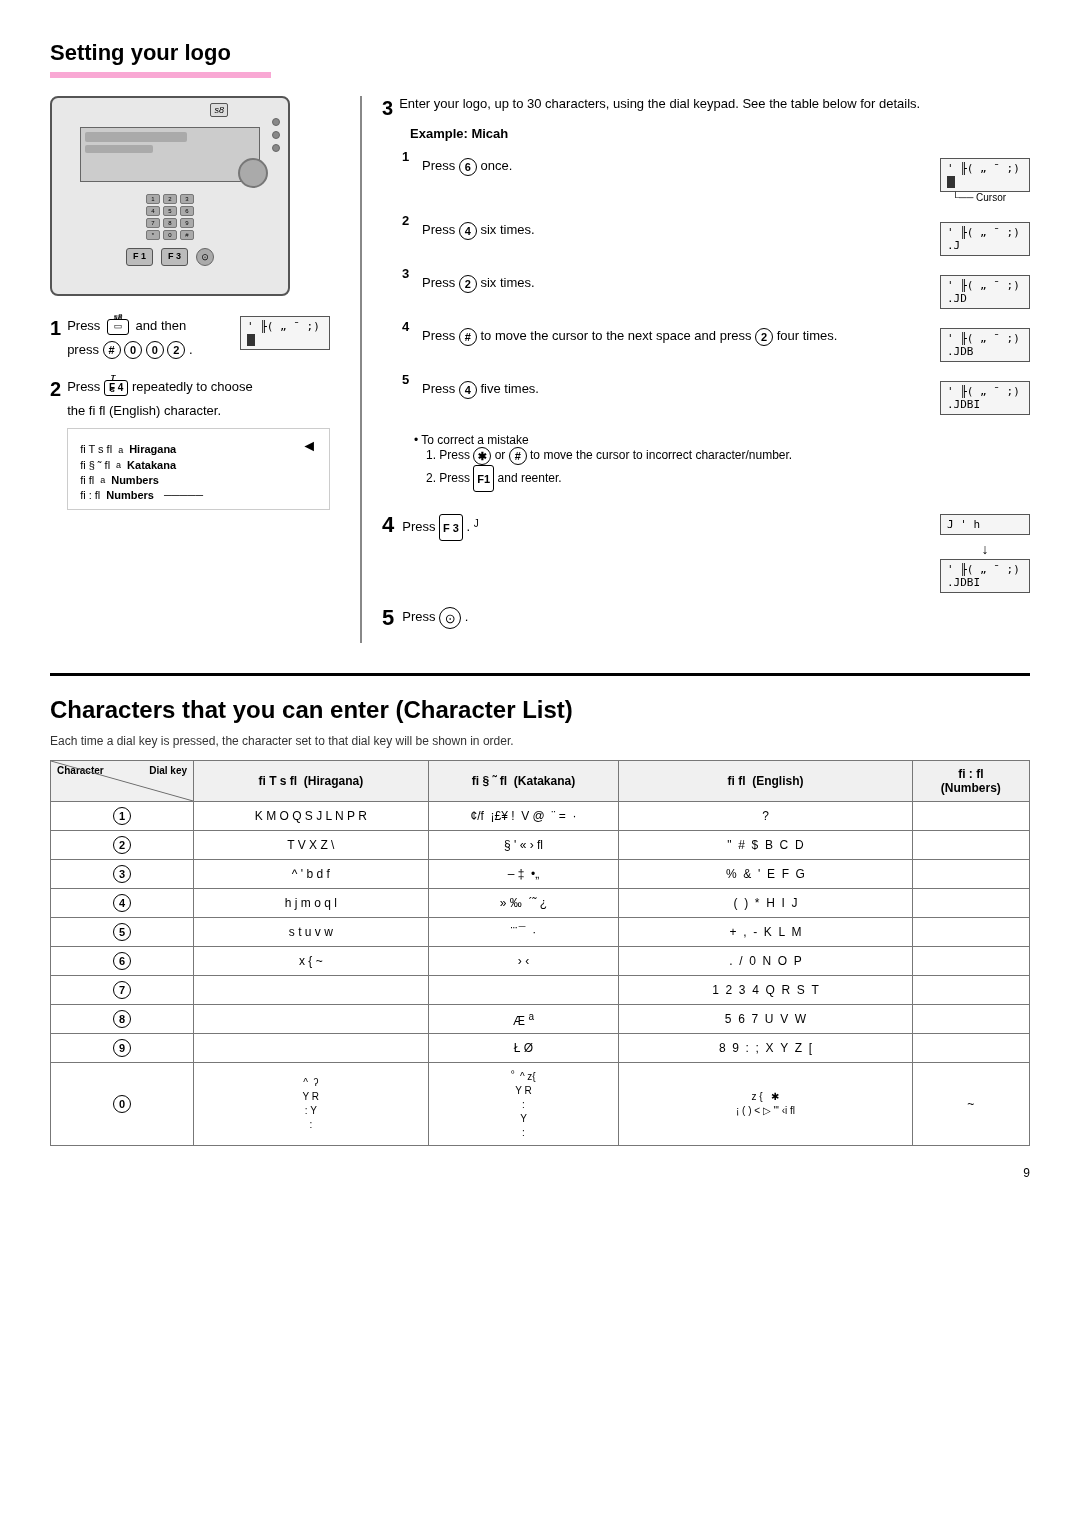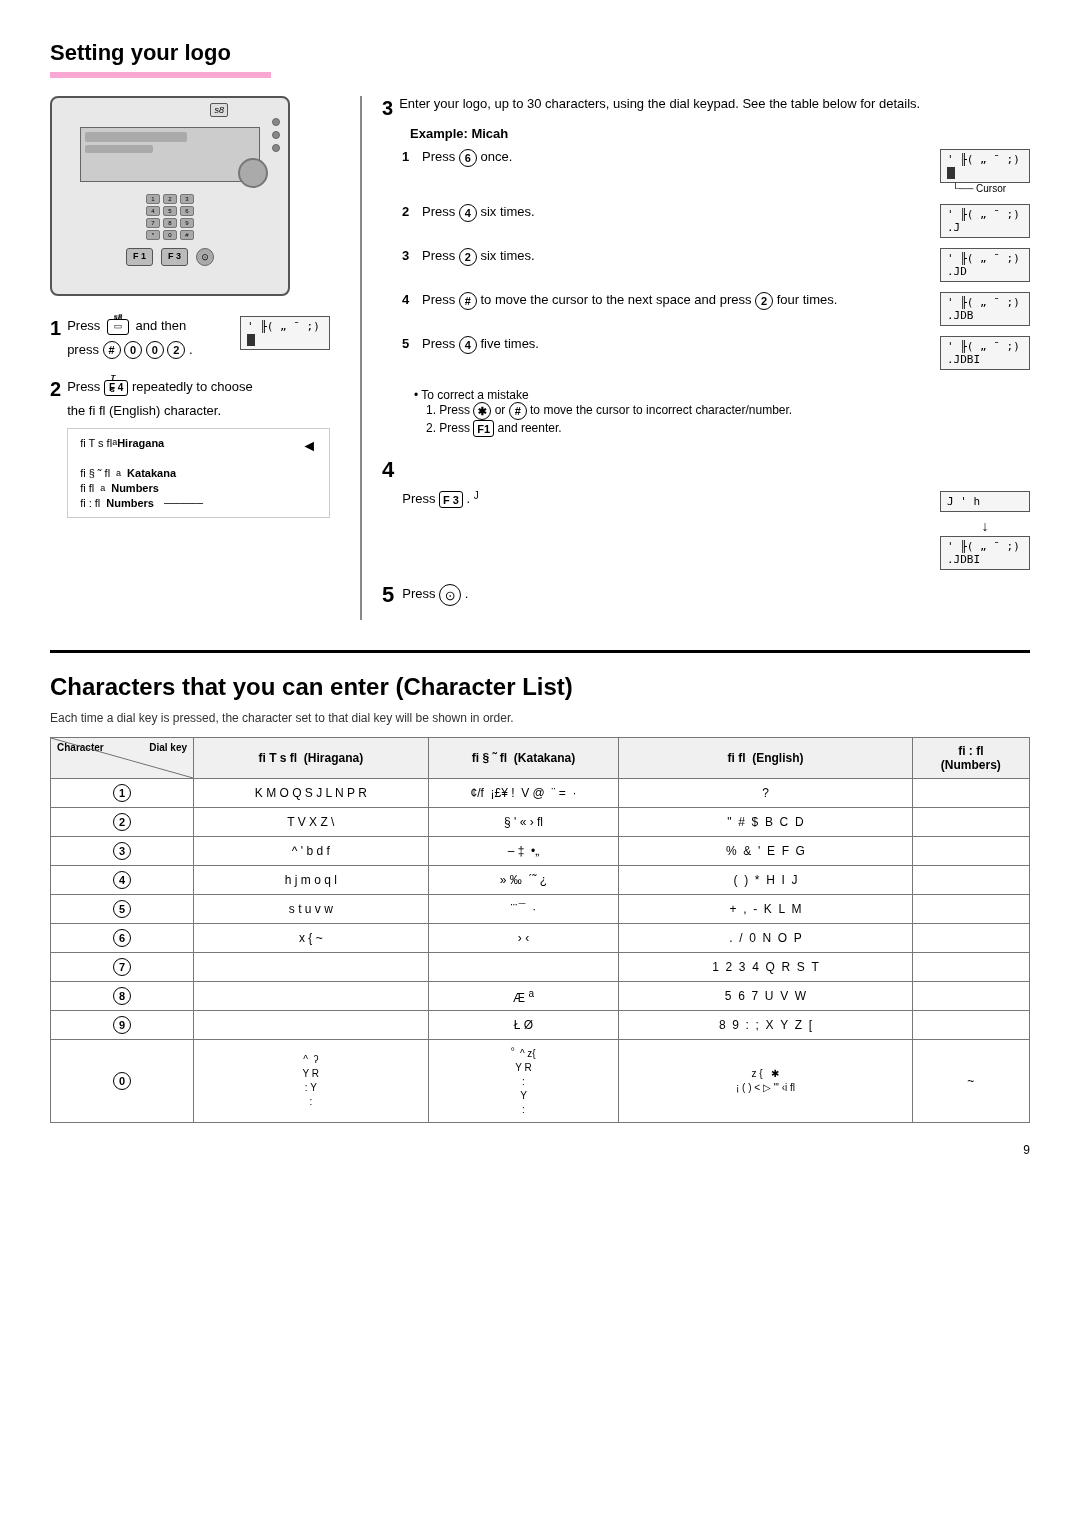--- a/index.html
+++ b/index.html
@@ -79,21 +79,21 @@
 
     .key-box {
       display: inline-flex;
       align-items: center;
       justify-content: center;
       border: 1.5px solid #000;
       border-radius: 3px;
       padding: 0 3px;
       font-size: 11px;
       min-width: 16px;
-      height: 17px;
+      height: 27px;
       font-weight: bold;
       vertical-align: middle;
     }
 
     .key-circle {
       display: inline-flex;
       align-items: center;
       justify-content: center;
       border: 1.5px solid #000;
       border-radius: 50%;
@@ -130,20 +130,21 @@
     }
 
     .rstep-num {
       font-weight: bold;
       font-size: 13px;
       min-width: 12px;
     }
 
     .rstep-body {
       flex: 1;
+      margin-top: 9px;
     }
 
     .rstep-row {
       display: flex;
       align-items: flex-start;
       justify-content: space-between;
       gap: 10px;
     }
 
     
@@ -391,21 +392,21 @@
               <span style="display:inline-flex; align-items:center; border:1.5px solid #000; border-radius:3px; padding:0 4px; height:16px; font-size:10px; font-weight:bold; vertical-align:middle; position:relative;">
                 <span style="position:absolute; top:-9px; left:50%; transform:translateX(-50%); font-size:8px; font-style:italic;">T s</span>
                 F 4
               </span>
               repeatedly to choose
             </p>
             <p>the fi fl (English) character.</p>
 
             <div class="char-set-list" style="margin-top:8px; font-size:11px; position:relative;">
 
-              <div style="display:flex; align-items:flex-start; margin-bottom:12px;">
+              <div style="display:flex; align-items:flex-end; gap:6px; margin-bottom:4px;">
                 <span>fi T s fl</span>
                 <span style="font-size:9px; vertical-align:super;">a</span>
                 <span style="font-weight:bold;">Hiragana</span>
                 <span style="margin-left:auto; font-size:16px;">◄</span>
               </div>
               <div style="display:flex; align-items:center; gap:6px; margin-bottom:3px;">
                 <span>fi § ˜ fl</span>
                 <span style="font-size:9px; vertical-align:super;">a</span>
                 <span style="font-weight:bold;">Katakana</span>
               </div>
@@ -511,21 +512,21 @@
 
           <div class="correction-note" style="margin-left:20px;">
             <p>• To correct a mistake</p>
             <p style="padding-left:12px;">1. Press <span class="key-circle">✱</span> or <span class="key-circle">#</span> to move the cursor to incorrect character/number.</p>
             <p style="padding-left:12px;">2. Press <span class="key-box">F1</span> and reenter.</p>
           </div>
         </div>
 
         <div class="big-step">
           <span class="big-step-num">4</span>
-          <div style="flex:1;margin-top:32px;">
+          <div style="flex:1;">
             <div style="display:flex; align-items:flex-start; justify-content:space-between; gap:10px;">
               <p>
                 Press <span class="key-box">F 3</span> .
                 <span style="font-size:10px; position:relative; top:-4px;">J</span>
               </p>
               <div style="flex-shrink:0;">
                 <div class="lcd-box" style="margin-bottom:4px;">
                   <div>J  ' h</div>
                 </div>
                 <div style="text-align:center; font-size:14px; margin:2px 0;">↓</div>

